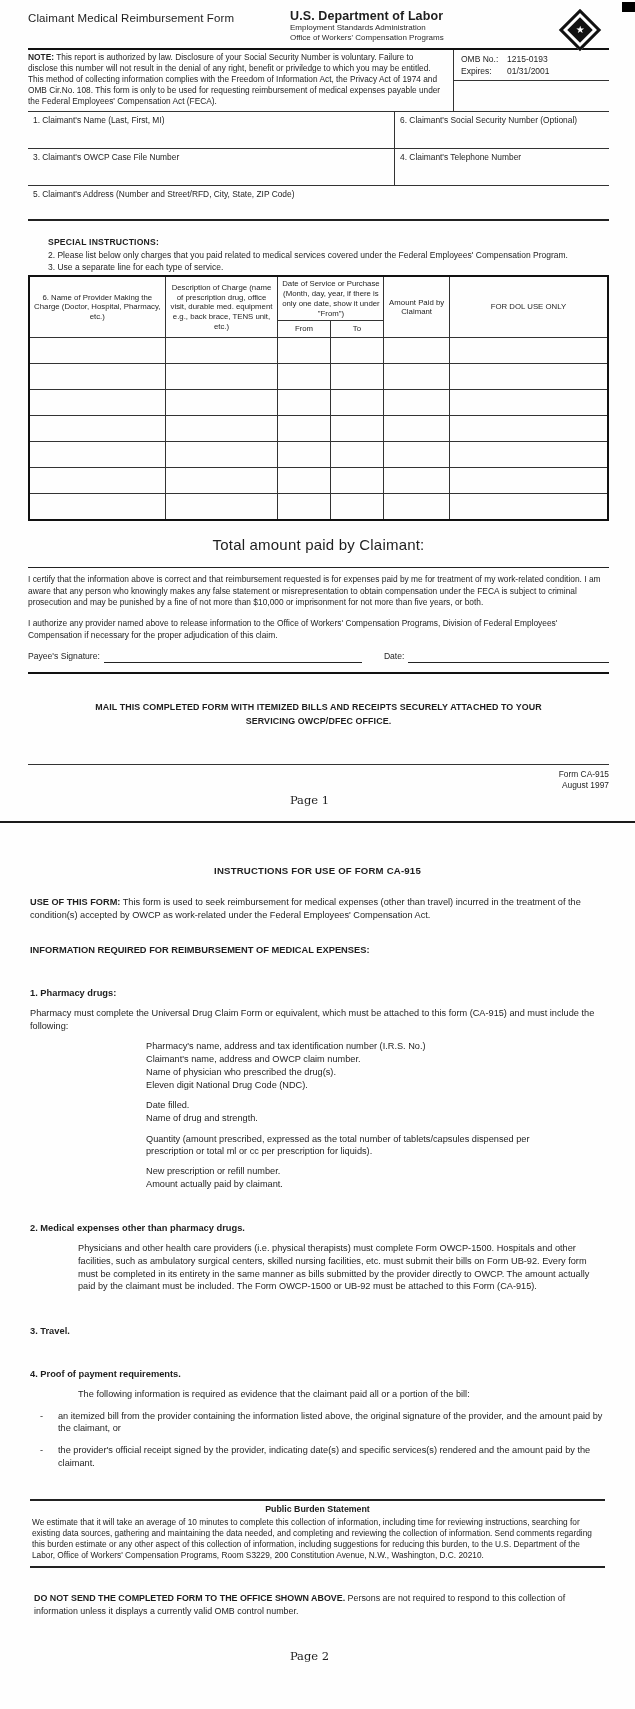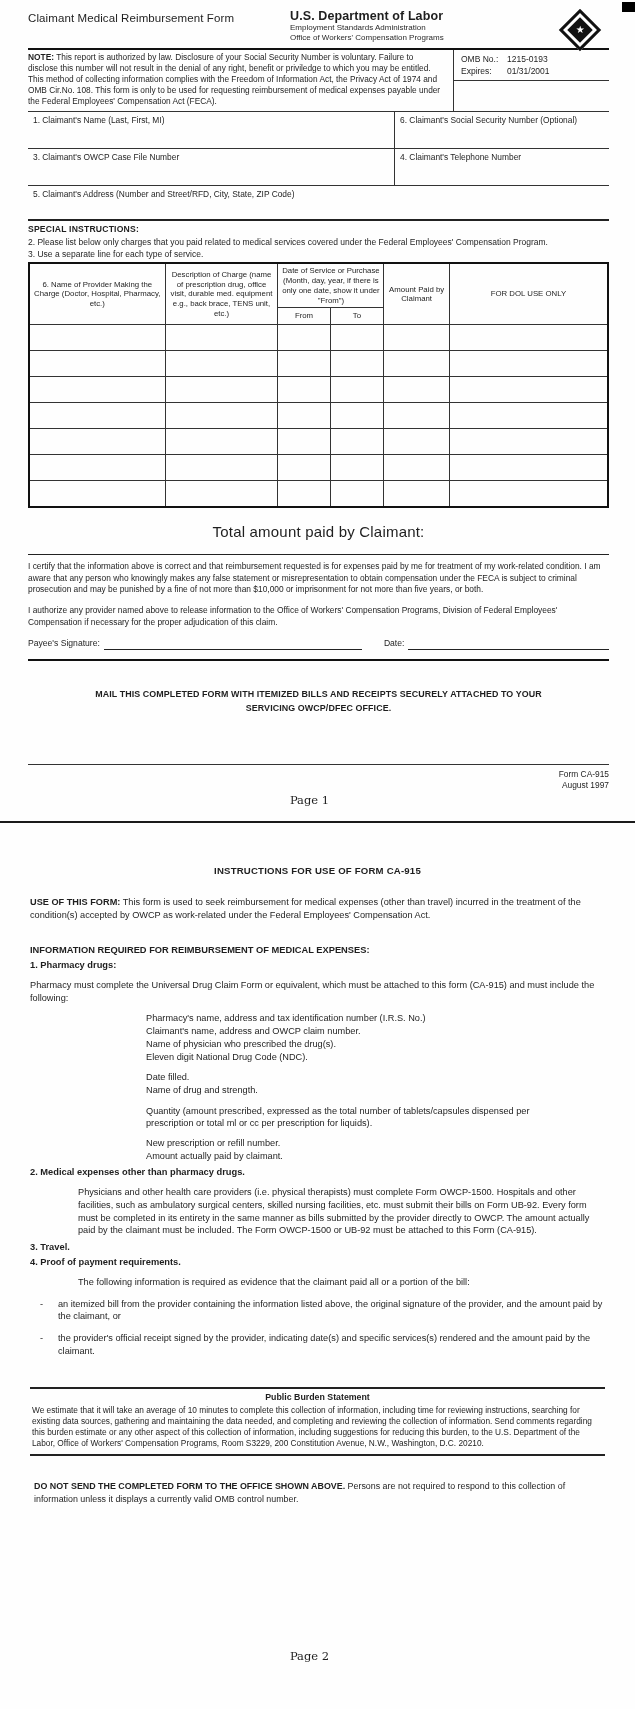--- a/index.html
+++ b/index.html
@@ -40,21 +40,21 @@
   
   .fields{border-top:1px solid #333;border-bottom:2px solid #222;}
   .frow{display:flex;border-bottom:1px solid #333;height:36px;font-size:8.4px;}
   .frow.last{border-bottom:none;height:33px;}
   .fcell{padding:3px 5px;box-sizing:border-box;}
   .fcell.left{width:63%;}
   .fcell.right{flex:1;border-left:1px solid #333;}
   .fcell.full{width:100%;}
 
   
-  .special{padding-top:3px;font-size:8.5px;}
+  .special{padding-top:16px;font-size:8.5px;margin-left:20px;}
   .special-title{font-weight:bold;font-size:8.6px;letter-spacing:.2px;}
   .special-items div{margin-top:2.5px;}
 
   
   table.charges{width:100%;border-collapse:collapse;margin-top:3px;border:2px solid #111;table-layout:fixed;}
   table.charges th,table.charges td{border:1px solid #333;}
   table.charges th{font-weight:normal;font-size:7.8px;line-height:1.25;padding:2px 3px;vertical-align:middle;text-align:center;}
   table.charges td{height:25px;padding:0;}
   .th-sub{height:12px;font-size:8px;}
   col.c-provider{width:23.5%;}
@@ -83,21 +83,21 @@
   .form-id{position:absolute;right:26px;bottom:30px;text-align:right;font-size:8.4px;line-height:1.3;}
   .page-num{position:absolute;left:0;right:16px;text-align:center;font-family:"DejaVu Serif",serif;font-size:11.5px;}
   .page1 .page-num{bottom:14px;}
   .page2 .page-num{bottom:46px;}
 
   
   .p2-title{text-align:center;font-weight:bold;font-size:9.6px;letter-spacing:.2px;}
   .p2-text{font-size:9.2px;line-height:1.38;margin:0;}
   .use-para{margin-top:20px;}
   .info-heading{font-weight:bold;font-size:9.3px;margin-top:24px;}
-  .sec-heading{font-weight:bold;font-size:9.3px;margin-top:5px;}
+  .sec-heading{font-weight:bold;font-size:9.3px;margin-top:33px;}
   .s1-intro{margin-top:9px;}
   .indent-list{margin-left:116px;margin-top:7px;font-size:9.2px;line-height:1.32;margin-right:30px;}
   .indent-list div{margin-top:1px;}
   .indent-list div.gap{margin-top:8px;}
   .s-para{margin-top:9px;margin-left:48px;}
   .bullet{display:flex;font-size:9.2px;line-height:1.38;margin-top:9px;margin-left:10px;}
   .bullet .dash{width:18px;flex:none;}
   .burden{border-top:2px solid #222;border-bottom:2px solid #222;margin-top:30px;padding:3px 2px 5px 2px;}
   .burden-title{text-align:center;font-weight:bold;font-size:8.8px;}
   .burden p{font-size:8.3px;line-height:1.32;margin:3px 0 0 0;}

